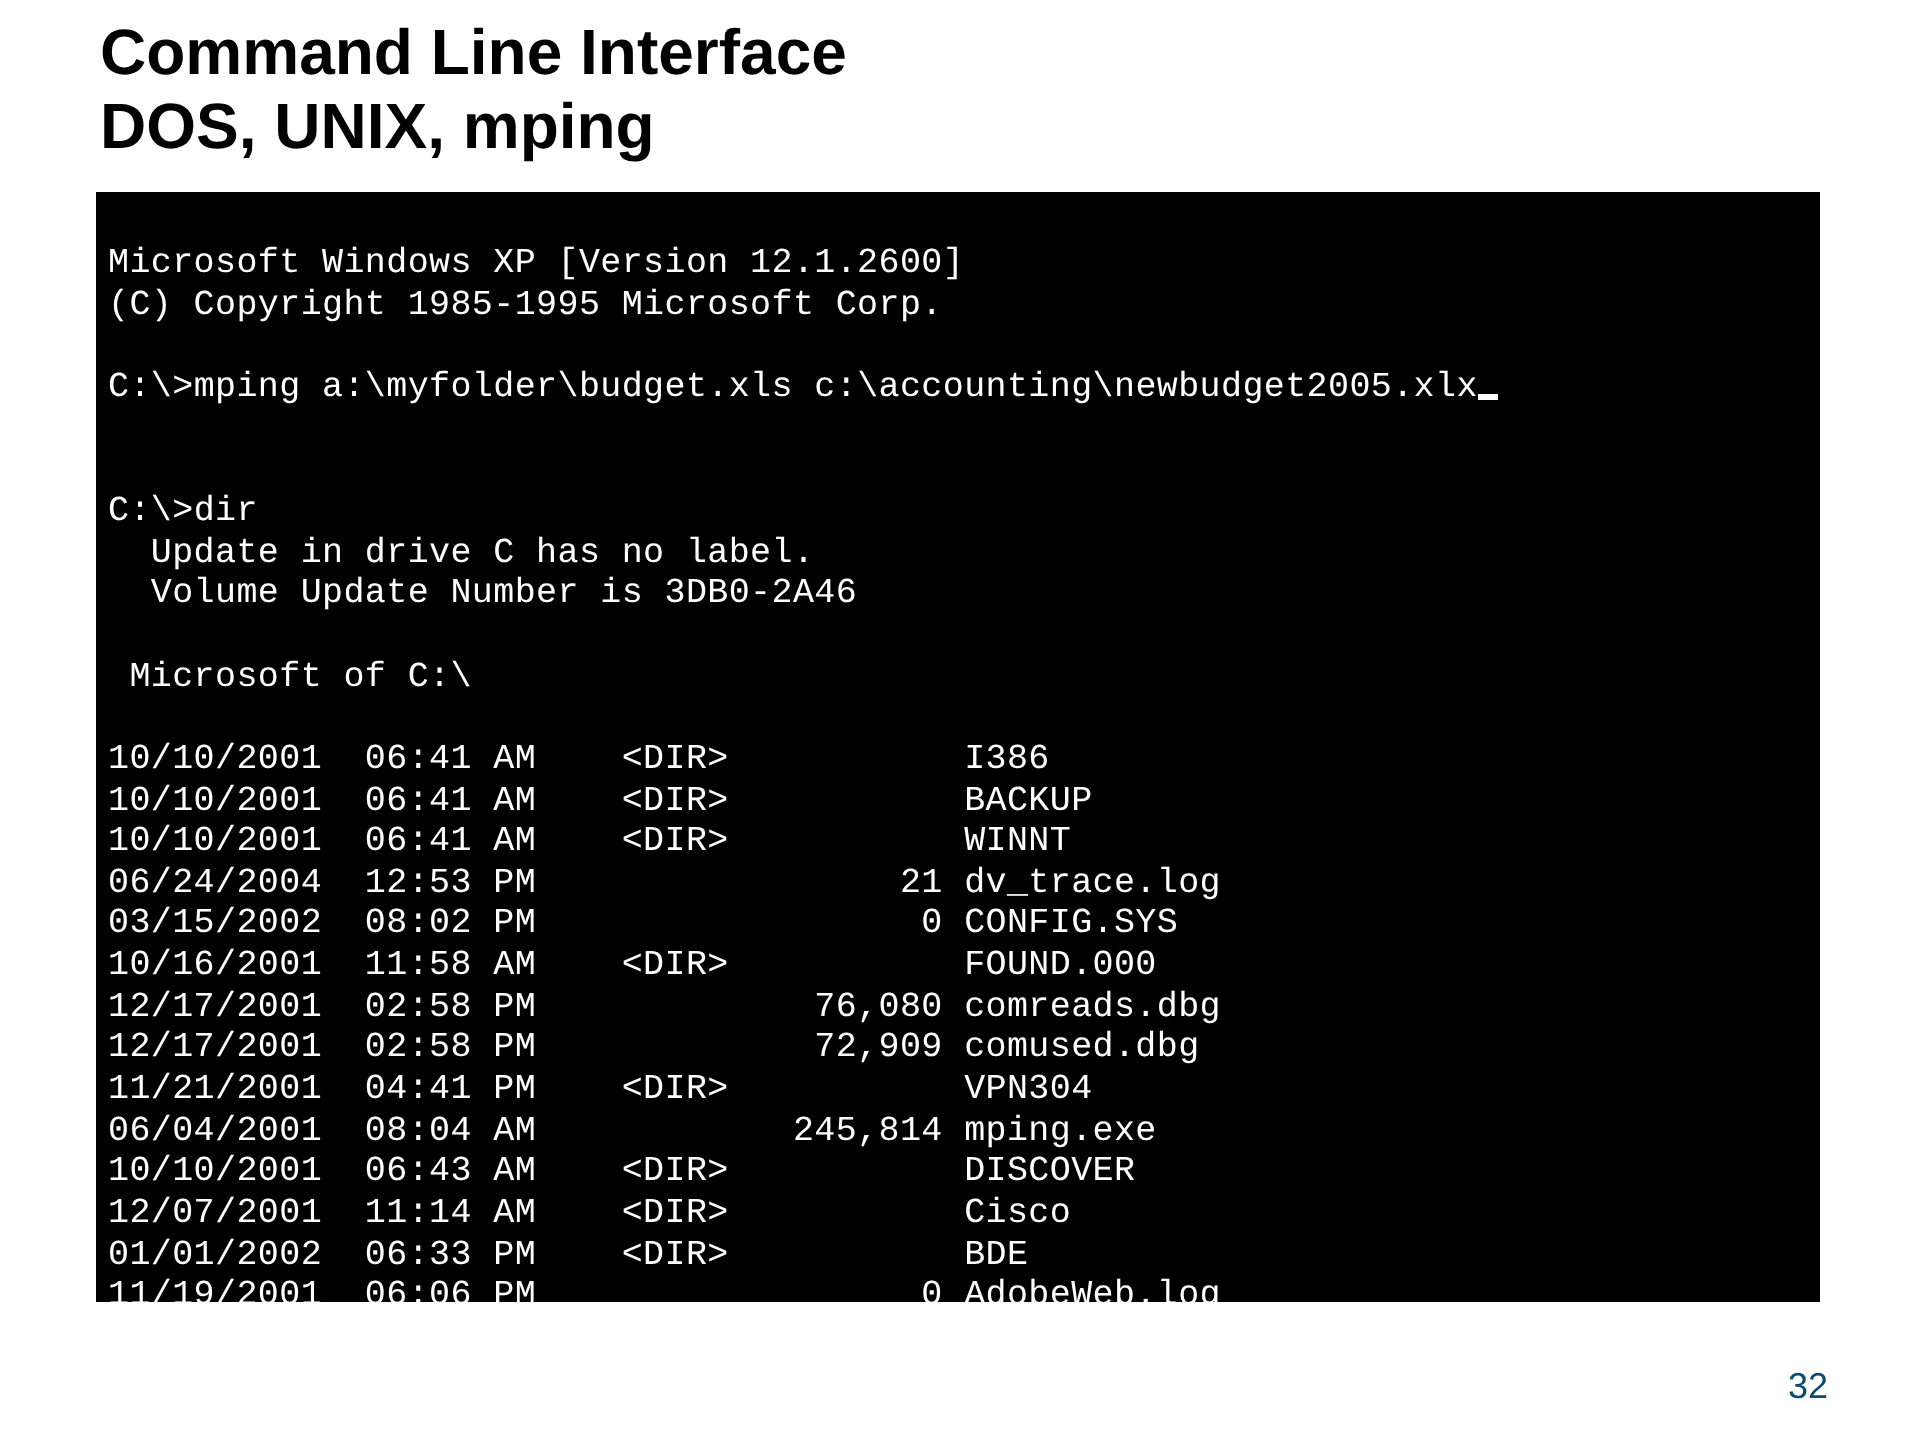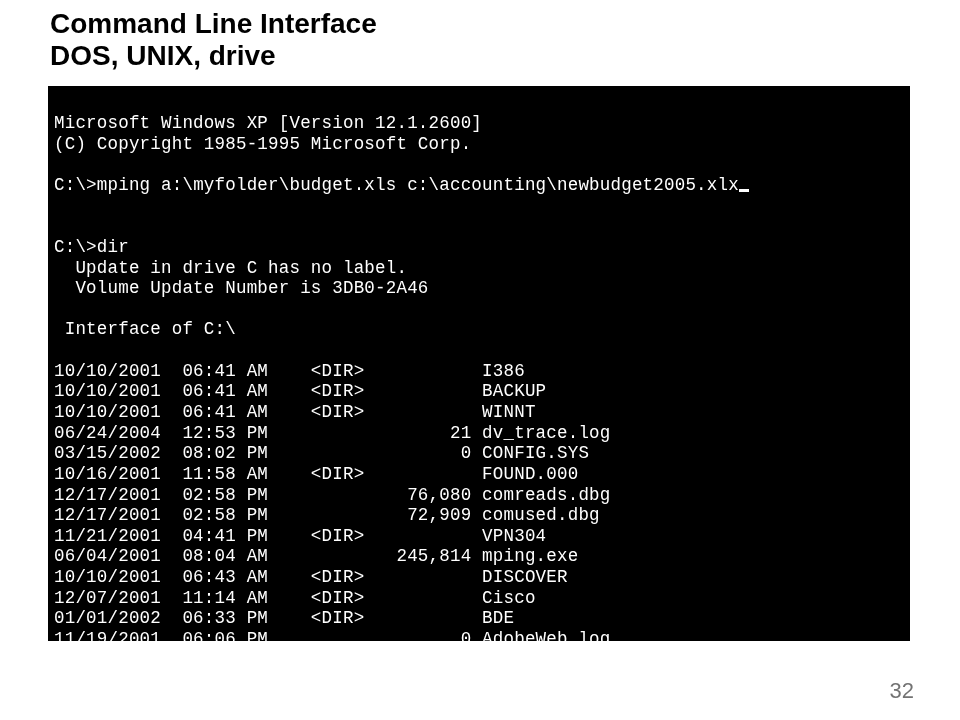--- a/index.html
+++ b/index.html
@@ -7,21 +7,21 @@
     width: 960px;
     height: 720px;
     background: #fff;
     font-family: Arial, Helvetica, sans-serif;
     position: relative;
     overflow: hidden;
   }
   .slide-title {
     padding: 8px 50px 14px 50px;
     font-weight: bold;
-    font-size: 28px;
+    font-size: 32px;
     line-height: 1.15;
     color: #000;
   }
   .terminal {
     margin: 0 48px;
     width: 862px;
     background: #000;
     color: #fff;
     font-family: "Courier New", Courier, monospace;
     font-size: 17.5px;
@@ -37,44 +37,44 @@
     width: 10px;
     height: 3px;
     background: #fff;
     margin-left: 0;
     vertical-align: -2px;
   }
   .page-num {
     position: absolute;
     bottom: 16px;
     right: 46px;
-    font-size: 22px;
-    color: #737373;
+    font-size: 18px;
+    color: #0c4a6e;
   }
 </style>
 </head>
 <body>
 
 <div class="slide-title">
   <div>Command Line Interface</div>
-  <div>DOS, UNIX, drive</div>
+  <div>DOS, UNIX, mping</div>
 </div>
 
 <div class="terminal">
 <span>Microsoft Windows XP [Version 12.1.2600]</span>
 <span>(C) Copyright 1985-1995 Microsoft Corp.</span>
 
 <span>C:\&gt;</span><span>mping a:\myfolder\budget.xls c:\accounting\newbudget2005.xlx</span><span class="cursor"></span>
 
 
 <span>C:\&gt;</span><span>dir</span>
 <span>  Update in drive C has no label.</span>
 <span>  Volume Update Number is 3DB0-2A46</span>
 
-<span> Interface of C:\</span>
+<span> Microsoft of C:\</span>
 
 <div id="dir-listing">10/10/2001  06:41 AM    &lt;DIR&gt;           I386
 10/10/2001  06:41 AM    &lt;DIR&gt;           BACKUP
 10/10/2001  06:41 AM    &lt;DIR&gt;           WINNT
 06/24/2004  12:53 PM                 21 dv_trace.log
 03/15/2002  08:02 PM                  0 CONFIG.SYS
 10/16/2001  11:58 AM    &lt;DIR&gt;           FOUND.000
 12/17/2001  02:58 PM             76,080 comreads.dbg
 12/17/2001  02:58 PM             72,909 comused.dbg
 11/21/2001  04:41 PM    &lt;DIR&gt;           VPN304

